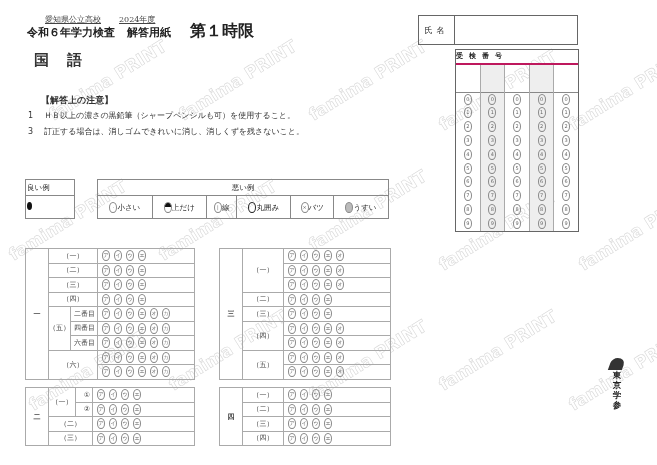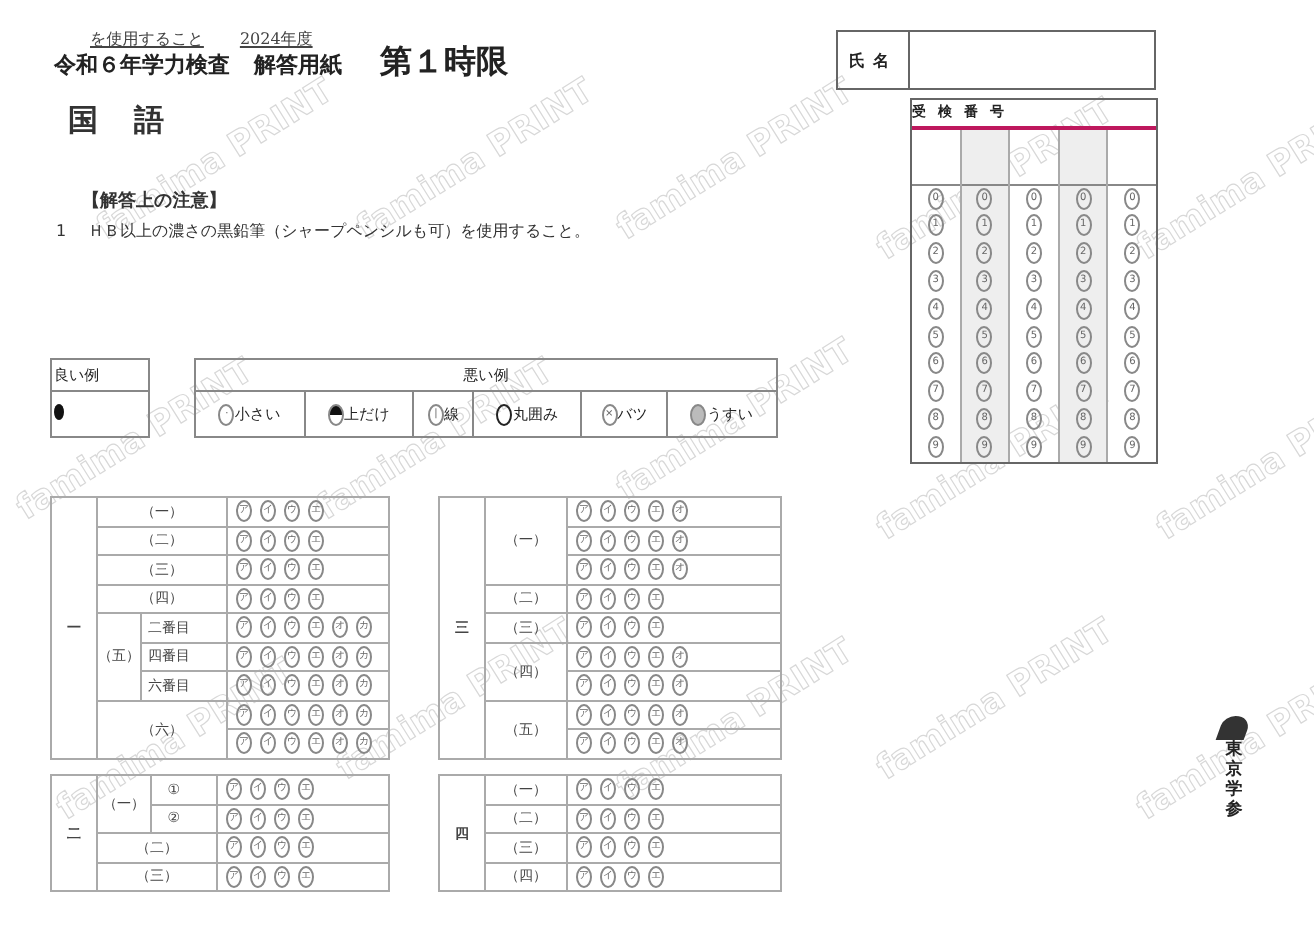--- a/index.html
+++ b/index.html
@@ -16,36 +16,36 @@
   .notes .n{display:inline-block;width:16px;}
   table{border-collapse:collapse;}
   .good{left:25px;top:179px;width:50px;border:1px solid #666;}
   .good td{border:1px solid #888;text-align:left;font-size:7.5px;height:13px;}
   .good .mark{height:20px;}
   .dot{display:inline-block;width:5px;height:8px;border-radius:50%;background:#111;}
   .bad{left:97px;top:179px;width:292px;border:1px solid #666;}
   .bad td{border:1px solid #888;text-align:center;font-size:7.5px;height:13px;white-space:nowrap;margin-top:44px;}
   .bad .mark td{height:20px;}
   .name-box{left:418px;top:15px;width:158px;height:28px;border:1px solid #666;}
-  .name-box .lbl{position:absolute;left:0;top:0;width:35px;height:28px;border-right:1px solid #666;font-size:8px;font-weight:bold;display:flex;align-items:center;justify-content:center;letter-spacing:4px;}
+  .name-box .lbl{position:absolute;left:0;top:0;width:35px;height:28px;border-right:1px solid #666;font-size:8px;font-weight:normal;display:flex;align-items:center;justify-content:center;letter-spacing:4px;}
   .exno{left:455px;top:49px;width:122px;border:1px solid #666;}
   .exno .hdr{height:13px;border-bottom:2px solid #be185d;font-size:7px;font-weight:bold;text-align:left;line-height:13px;letter-spacing:6px;}
   .exno .cols{display:flex;}
   .exno .col{flex:1;border-right:1px solid #aaa;}
   .exno .col:last-child{border-right:none;}
   .exno .col.shade{background:#eee;}
   .exno .blank{height:27px;border-bottom:1px solid #888;}
   .exno .bub{height:13.8px;text-align:center;font-size:7px;color:#777;line-height:13.8px;}
   .ov{display:inline-block;width:6px;height:9px;border:1px solid #888;border-radius:50%;font-size:5px;line-height:9px;text-align:center;color:#666;vertical-align:middle;}
   .grid{border:1.5px solid #777;}
   .grid td{border:1px solid #aaa;font-size:7px;height:13.5px;padding:0;}
   .grid .q{text-align:center;width:22px;font-weight:bold;color:#444;}
   .grid .s{text-align:center;width:40px;color:#444;}
   .grid .ss{text-align:center;width:26px;color:#444;}
-  .grid .sub{text-align:right;width:14px;color:#444;padding-right:18px;}
+  .grid .sub{text-align:right;width:14px;color:#444;padding-right:2px;}
   .grid .b{padding-left:4px;}
   .grid .b .ov{margin-right:4px;}
   .g1{left:25px;top:248px;width:170px;}
   .g2{left:25px;top:387px;width:170px;}
   .g3{left:219px;top:248px;width:172px;}
   .g4{left:219px;top:387px;width:172px;}
   .logo{left:606px;top:358px;width:22px;text-align:center;}
   .logo .pen{width:14px;height:12px;margin:0 auto;background:#333;border-radius:40% 60% 0 0;transform:skewX(-20deg);}
   .logo .v{font-size:8.5px;font-weight:bold;line-height:10px;color:#222;}
   .wm{position:absolute;font-size:17px;font-weight:bold;color:transparent;-webkit-text-stroke:0.6px #d8d8d8;transform:rotate(-32deg);white-space:nowrap;pointer-events:none;}
@@ -62,28 +62,29 @@
 <div class="wm" style="left:150px;top:210px;">famima PRINT</div>
 <div class="wm" style="left:300px;top:200px;">famima PRINT</div>
 <div class="wm" style="left:430px;top:220px;">famima PRINT</div>
 <div class="wm" style="left:570px;top:220px;">famima PRINT</div>
 <div class="wm" style="left:20px;top:360px;">famima PRINT</div>
 <div class="wm" style="left:160px;top:340px;">famima PRINT</div>
 <div class="wm" style="left:300px;top:350px;">famima PRINT</div>
 <div class="wm" style="left:430px;top:340px;">famima PRINT</div>
 <div class="wm" style="left:560px;top:360px;">famima PRINT</div>
 
-<div class="abs school"><span>を使用すること</span><span>2024年度</span></div>
+<div class="abs school"><span>愛知県公立高校</span><span>2024年度</span></div>
 <div class="abs exam-title"><span>令和６年学力検査</span><span class="sheet">解答用紙</span></div>
 <div class="abs period">第１時限</div>
 <div class="abs subject">国語</div>
 
 <div class="abs notes-h">【解答上の注意】</div>
 <div class="abs notes">
   <div><span class="n">1</span><span>ＨＢ以上の濃さの黒鉛筆（シャープペンシルも可）を使用すること。</span></div>
+  <div><span class="n">3</span><span>訂正する場合は、消しゴムできれいに消し、消しくずを残さないこと。</span></div>
 </div>
 
 <table class="abs good">
   <tbody>
       <tr>
         <td>良い例</td>
       </tr>
   <tr>
         <td class="mark"><span class="dot"></span></td>
       </tr>

